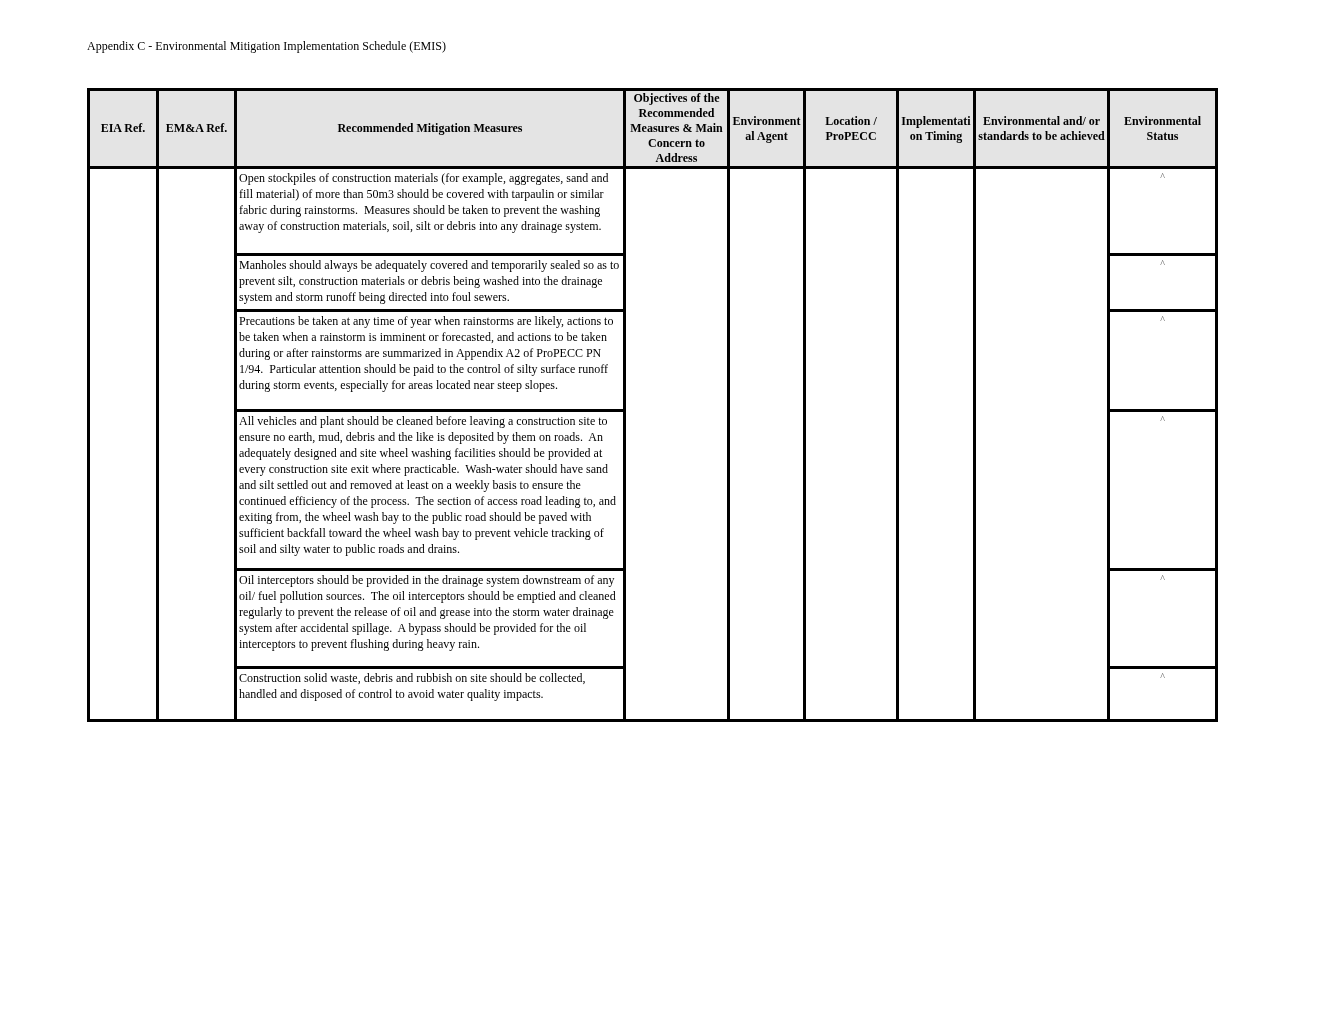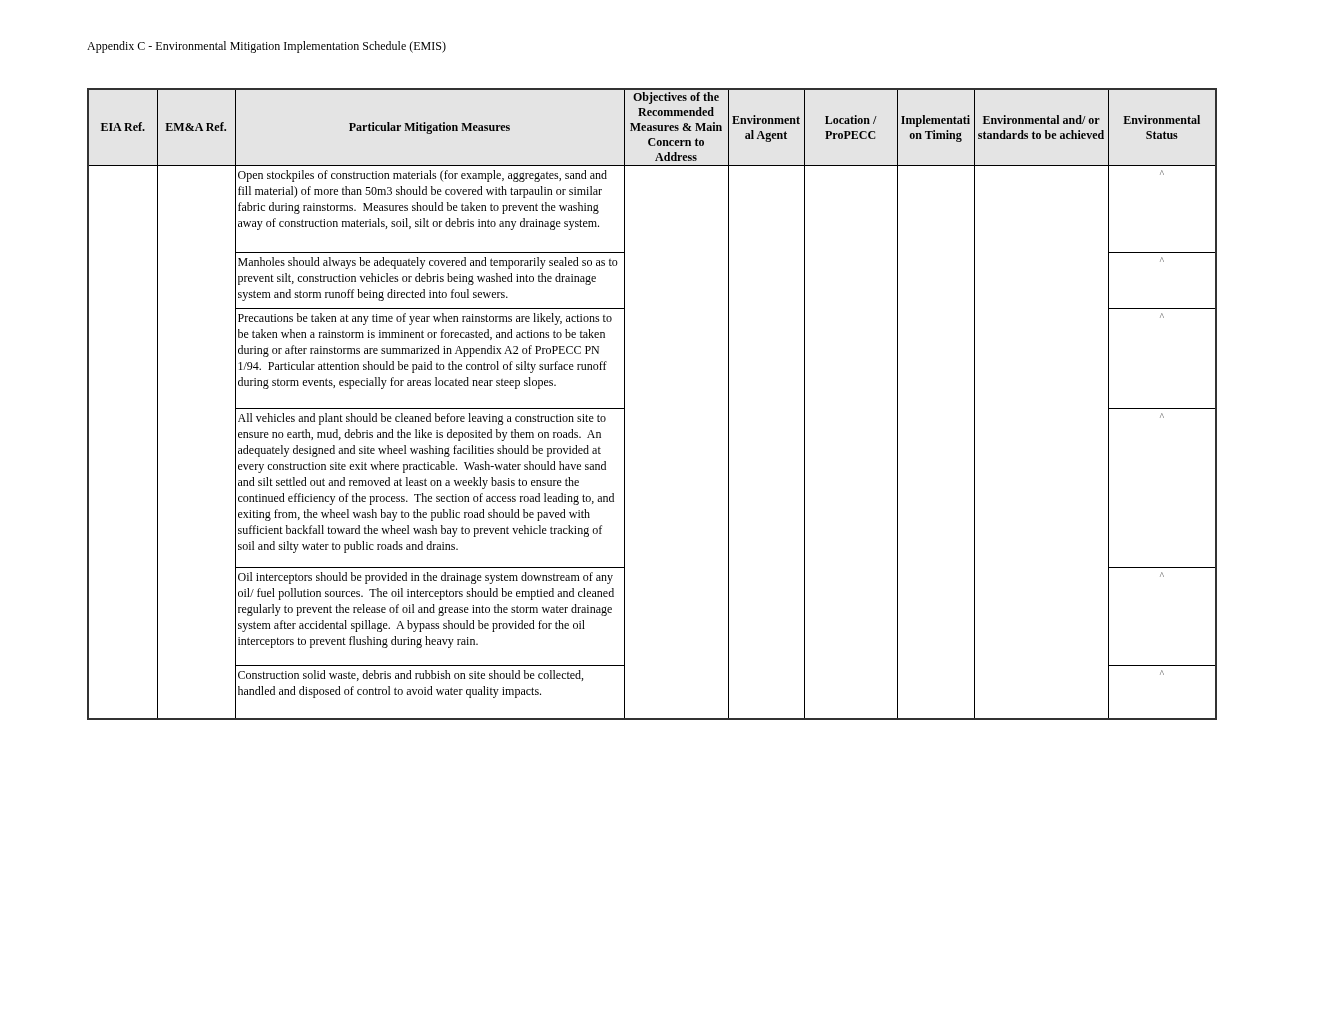--- a/index.html
+++ b/index.html
@@ -22,21 +22,21 @@
   table.emis {
     position: absolute;
     left: 87px;
     top: 88px;
     width: 1128px;
     border-collapse: collapse;
     table-layout: fixed;
     border: 2px solid #333333;
   }
   table.emis th, table.emis td {
-    border: 1px solid #000000;
+    border: 3px solid #000000;
     box-sizing: border-box;
   }
   table.emis thead th {
     background: #e4e4e4;
     font-weight: bold;
     font-size: 12px;
     line-height: 15px;
     text-align: center;
     vertical-align: middle;
     padding: 0 2px;
@@ -95,21 +95,21 @@
       <col style="width:76px">
       <col style="width:93px">
       <col style="width:77px">
       <col style="width:134px">
       <col style="width:108px">
     </colgroup>
     <thead>
       <tr style="height:75px">
         <th>EIA Ref.</th>
         <th>EM&amp;A Ref.</th>
-        <th>Particular Mitigation Measures</th>
+        <th>Recommended Mitigation Measures</th>
         <th>Objectives of the Recommended Measures &amp; Main Concern to Address</th>
         <th>Environmental Agent</th>
         <th>Location / ProPECC</th>
         <th>Implementation Timing</th>
         <th>Environmental and/ or standards to be achieved</th>
         <th>Environmental Status</th>
       </tr>
     </thead>
     <tbody>
       <tr style="height:87px">
@@ -120,21 +120,21 @@
         </td>
         <td class="merged-empty" rowspan="6"></td>
         <td class="merged-empty" rowspan="6"></td>
         <td class="merged-empty" rowspan="6"></td>
         <td class="merged-empty" rowspan="6"></td>
         <td class="merged-empty" rowspan="6"></td>
         <td class="status-cell">^</td>
       </tr>
       <tr style="height:56px">
         <td class="measure-cell">
-          <div class="m-clip" style="max-height:53px">Manholes should always be adequately covered and temporarily sealed so as to prevent silt, construction vehicles or debris being washed into the drainage system and storm runoff being directed into foul sewers.</div>
+          <div class="m-clip" style="max-height:53px">Manholes should always be adequately covered and temporarily sealed so as to prevent silt, construction materials or debris being washed into the drainage system and storm runoff being directed into foul sewers.</div>
         </td>
         <td class="status-cell">^</td>
       </tr>
       <tr style="height:100px">
         <td class="measure-cell">
           <div class="m-clip" style="max-height:97px">Precautions be taken at any time of year when rainstorms are likely, actions to be taken when a rainstorm is imminent or forecasted, and actions to be taken during or after rainstorms are summarized in Appendix A2 of ProPECC PN 1/94.  Particular attention should be paid to the control of silty surface runoff during storm events, especially for areas located near steep slopes.</div>
         </td>
         <td class="status-cell">^</td>
       </tr>
       <tr style="height:159px">

